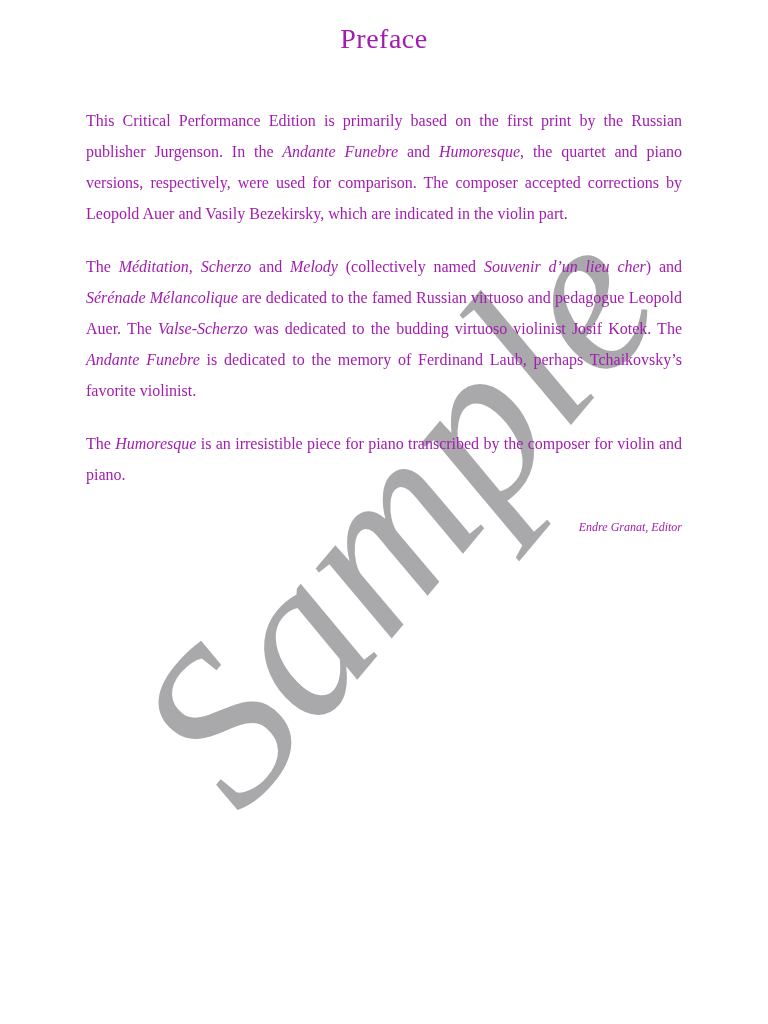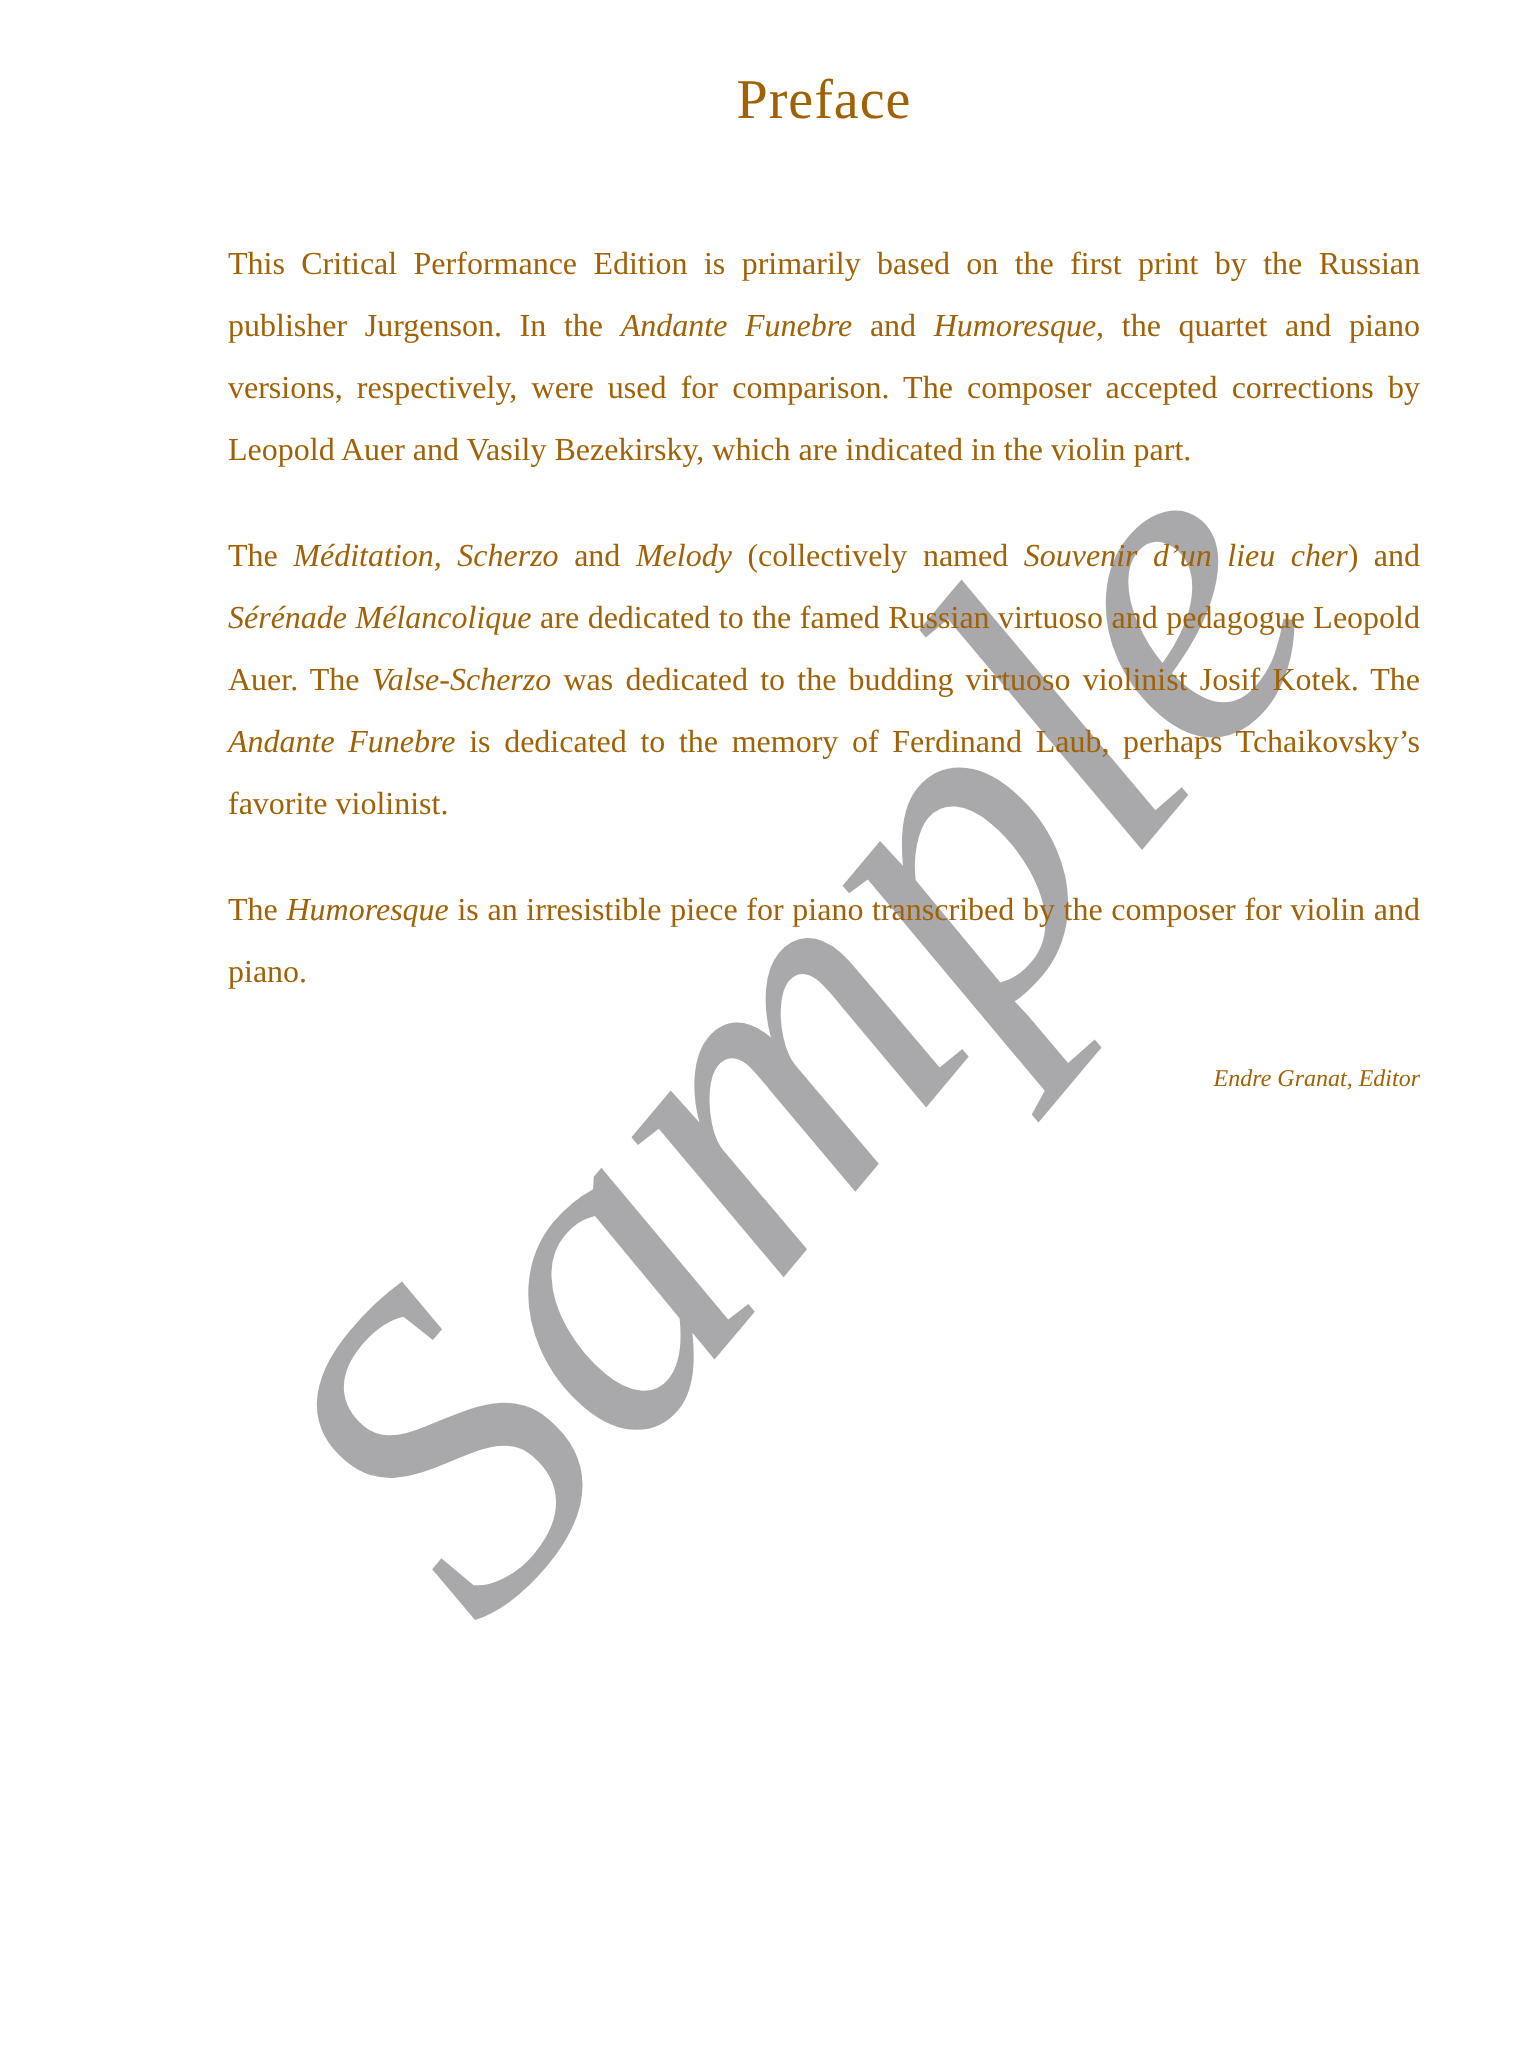--- a/index.html
+++ b/index.html
@@ -24,25 +24,24 @@
     font-size: 225px;
     line-height: 1;
     white-space: nowrap;
     transform: translate(-50%, -50%) rotate(-50deg);
     color: #a9a9ab;
     user-select: none;
   }
   .content {
     position: absolute;
     left: 86px;
-    top: 12px;
+    top: 0;
     width: 596px;
     z-index: 1;
-    color: #a16207;
-    margin-left: 28px;
+    color: #a21caf;
   }
   h1.title {
     margin: 22px 0 0 0;
     font-size: 28px;
     font-weight: 400;
     line-height: 34px;
     text-align: center;
     letter-spacing: 0.5px;
   }
   .body {

